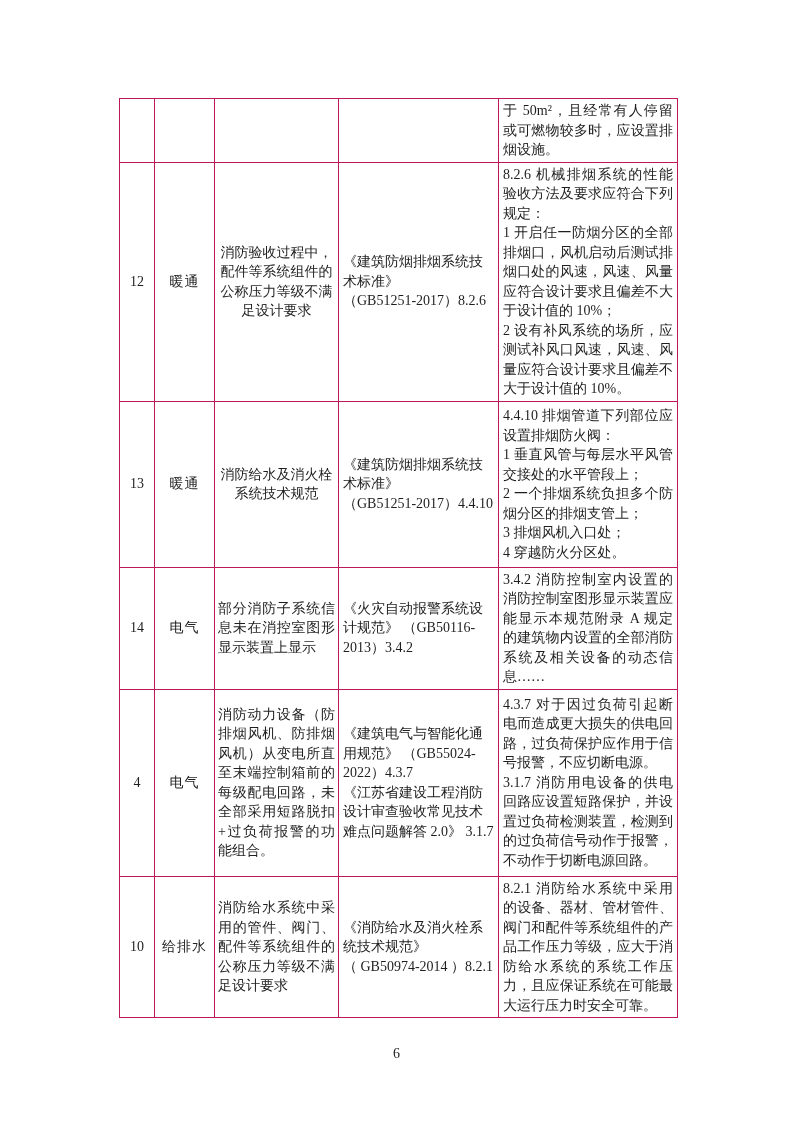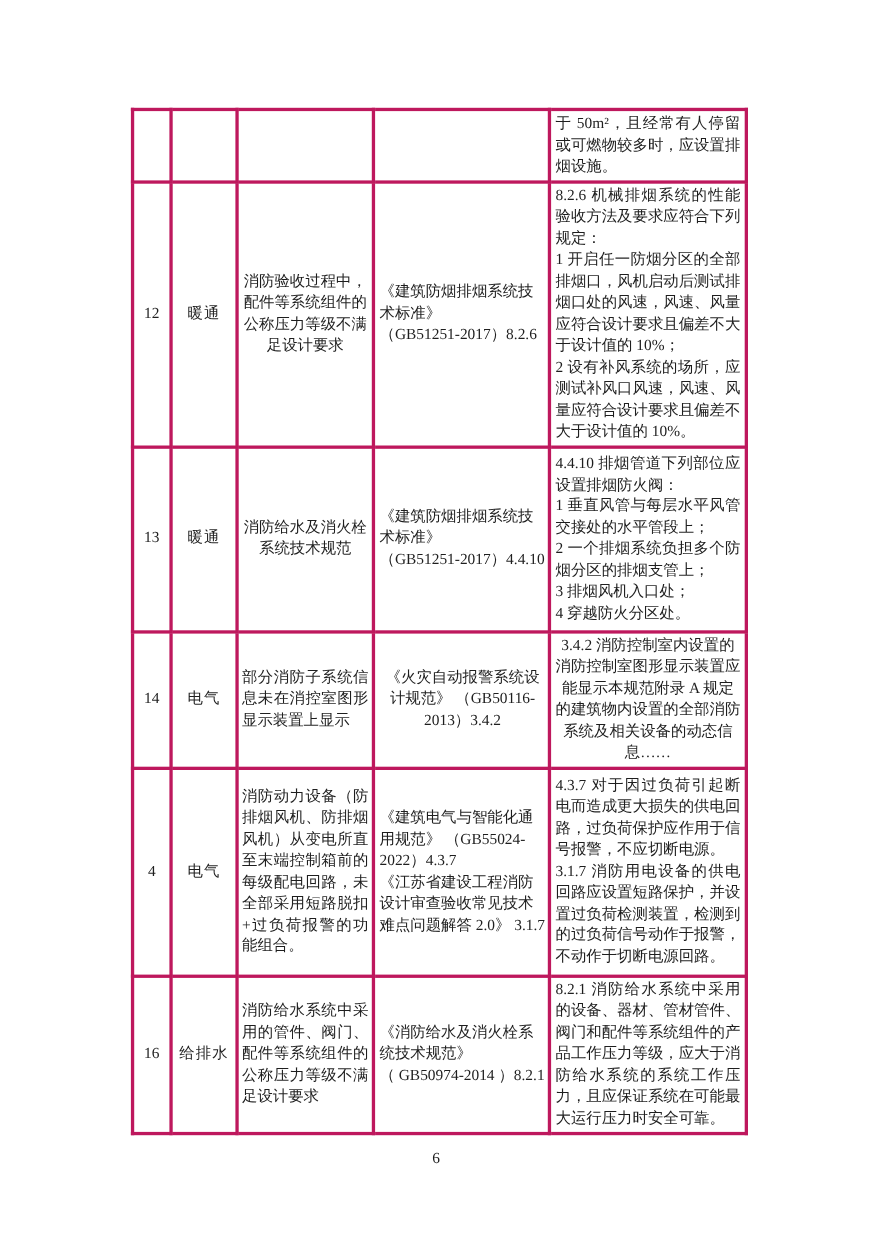--- a/index.html
+++ b/index.html
@@ -18,37 +18,37 @@
     position: absolute;
     left: 119px;
     top: 98px;
     width: 558px;
     border-collapse: collapse;
     table-layout: fixed;
     font-size: 14px;
     line-height: 19.5px;
   }
   .doc-table td {
-    border: 3px solid #be185d;
+    border: 1px solid #be185d;
     padding: 2px 3px;
     vertical-align: middle;
     overflow: hidden;
     word-break: break-word;
   }
   td.c-no      { text-align: center; }
   td.c-cat     { text-align: center; letter-spacing: 1px; }
   td.c-prob    { white-space: pre-line; }
   td.c-prob[data-align="center"]  { text-align: center; }
   td.c-prob[data-align="justify"] { text-align: justify; }
   td.c-std     { white-space: pre-line; text-align: left; padding: 2px 2px 2px 4px; margin-left: 12px; }
   td.c-req     { white-space: pre-line; text-align: justify; padding: 2px 4px; }
   tr.r-cont td { height: 56px; }
   tr.r12 td    { height: 232px; }
   tr.r13 td    { height: 161px; }
-  tr.r14 td    { height: 112px; text-align: center; }
+  tr.r14 td    { height: 112px; }
   tr.r15 td    { height: 182px; }
   tr.r16 td    { height: 124px; }
   tr.r17 td    { height: 38px; }
   .page-number {
     position: absolute;
     top: 1046px;
     left: 0;
     width: 793px;
     text-align: center;
     font-size: 14px;
@@ -105,21 +105,21 @@
     <tr class="r15">
       <td class="c-no">4</td>
       <td class="c-cat">电气</td>
       <td class="c-prob" data-align="justify">消防动力设备（防排烟风机、防排烟风机）从变电所直至末端控制箱前的每级配电回路，未全部采用短路脱扣+过负荷报警的功能组合。</td>
       <td class="c-std">《建筑电气与智能化通用规范》 （GB55024-2022）4.3.7
 《江苏省建设工程消防设计审查验收常见技术难点问题解答 2.0》 3.1.7</td>
       <td class="c-req">4.3.7 对于因过负荷引起断电而造成更大损失的供电回路，过负荷保护应作用于信号报警，不应切断电源。
 3.1.7 消防用电设备的供电回路应设置短路保护，并设置过负荷检测装置，检测到的过负荷信号动作于报警，不动作于切断电源回路。</td>
     </tr>
     <tr class="r16">
-      <td class="c-no">16</td>
+      <td class="c-no">10</td>
       <td class="c-cat">给排水</td>
       <td class="c-prob" data-align="justify">消防给水系统中采用的管件、阀门、配件等系统组件的公称压力等级不满足设计要求</td>
       <td class="c-std">《消防给水及消火栓系统技术规范》
 （ GB50974-2014 ）8.2.1</td>
       <td class="c-req">8.2.1 消防给水系统中采用的设备、器材、管材管件、阀门和配件等系统组件的产品工作压力等级，应大于消防给水系统的系统工作压力，且应保证系统在可能最大运行压力时安全可靠。</td>
     </tr>
   </tbody>
 </table>
 
 <div class="page-number">6</div>

